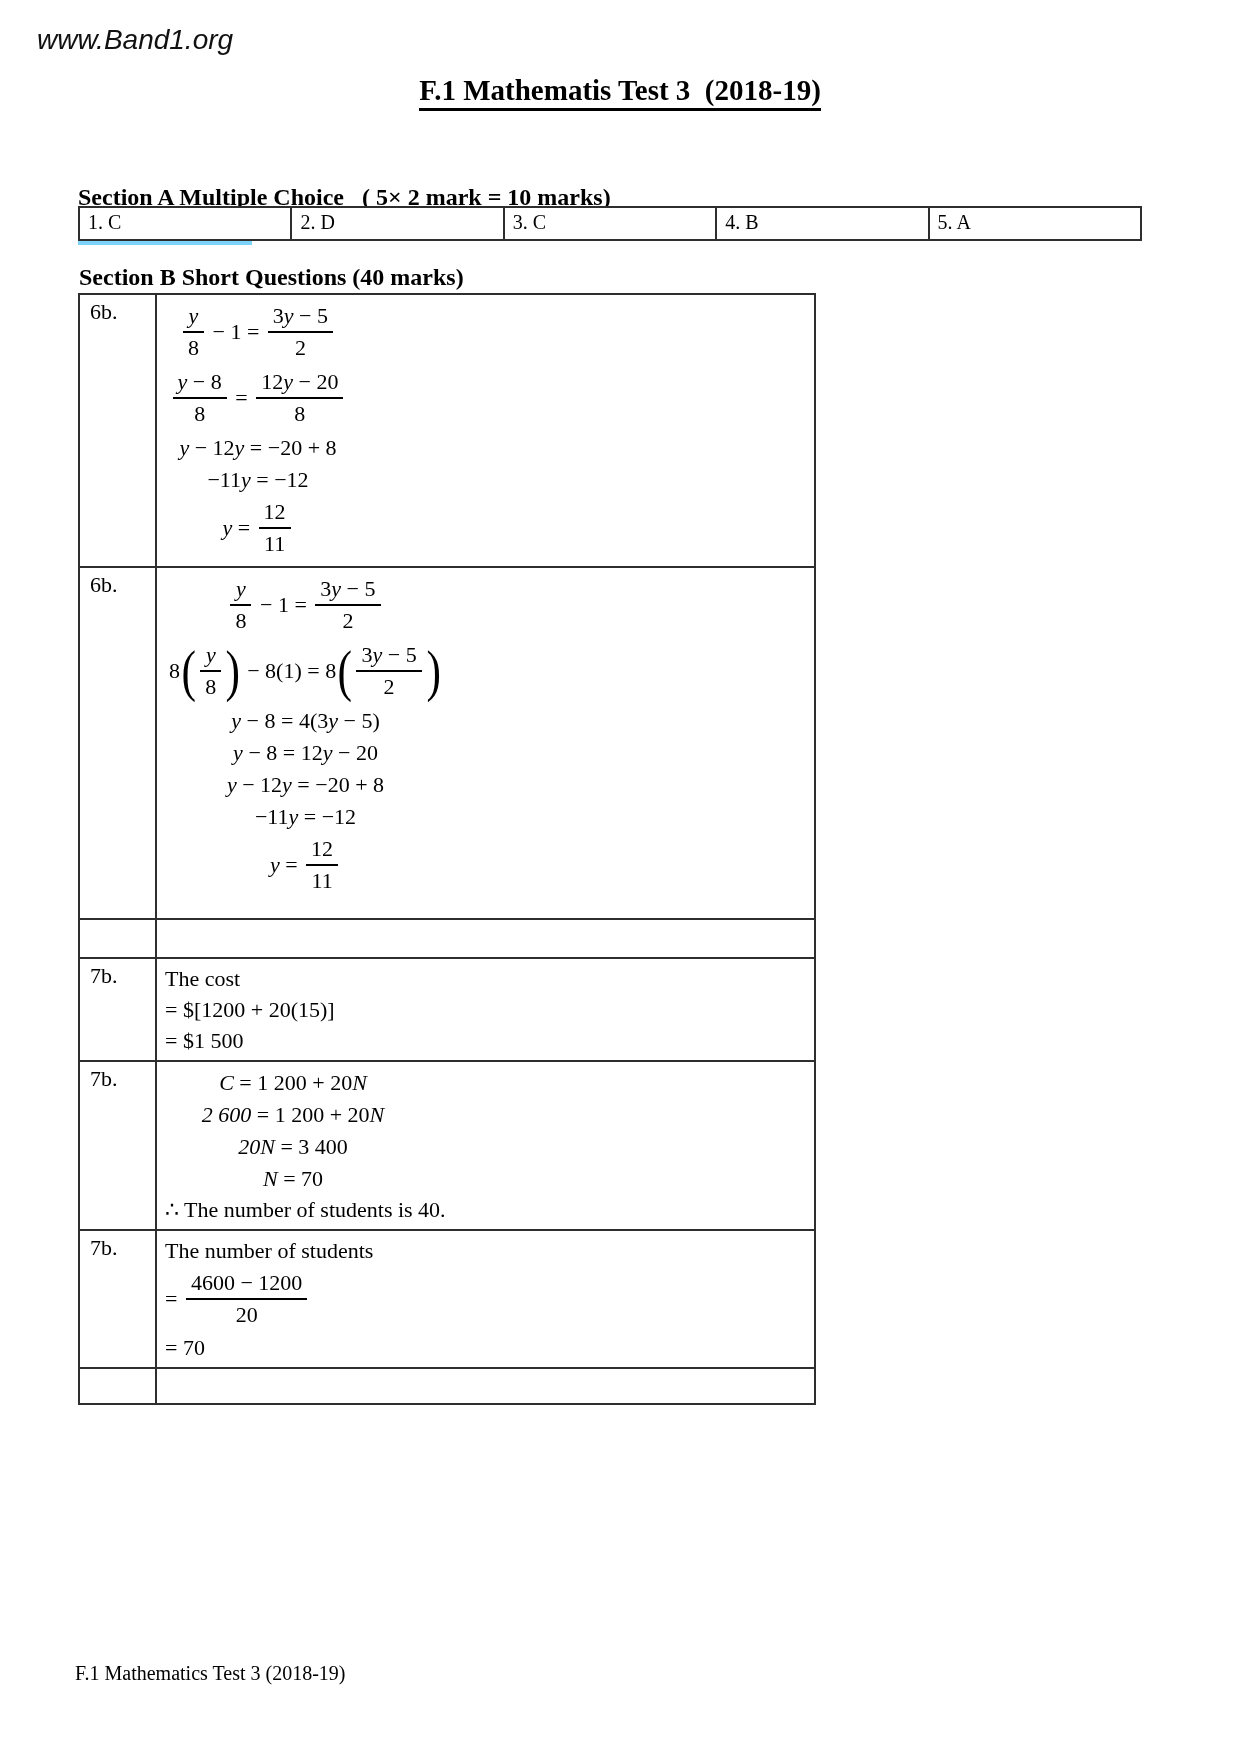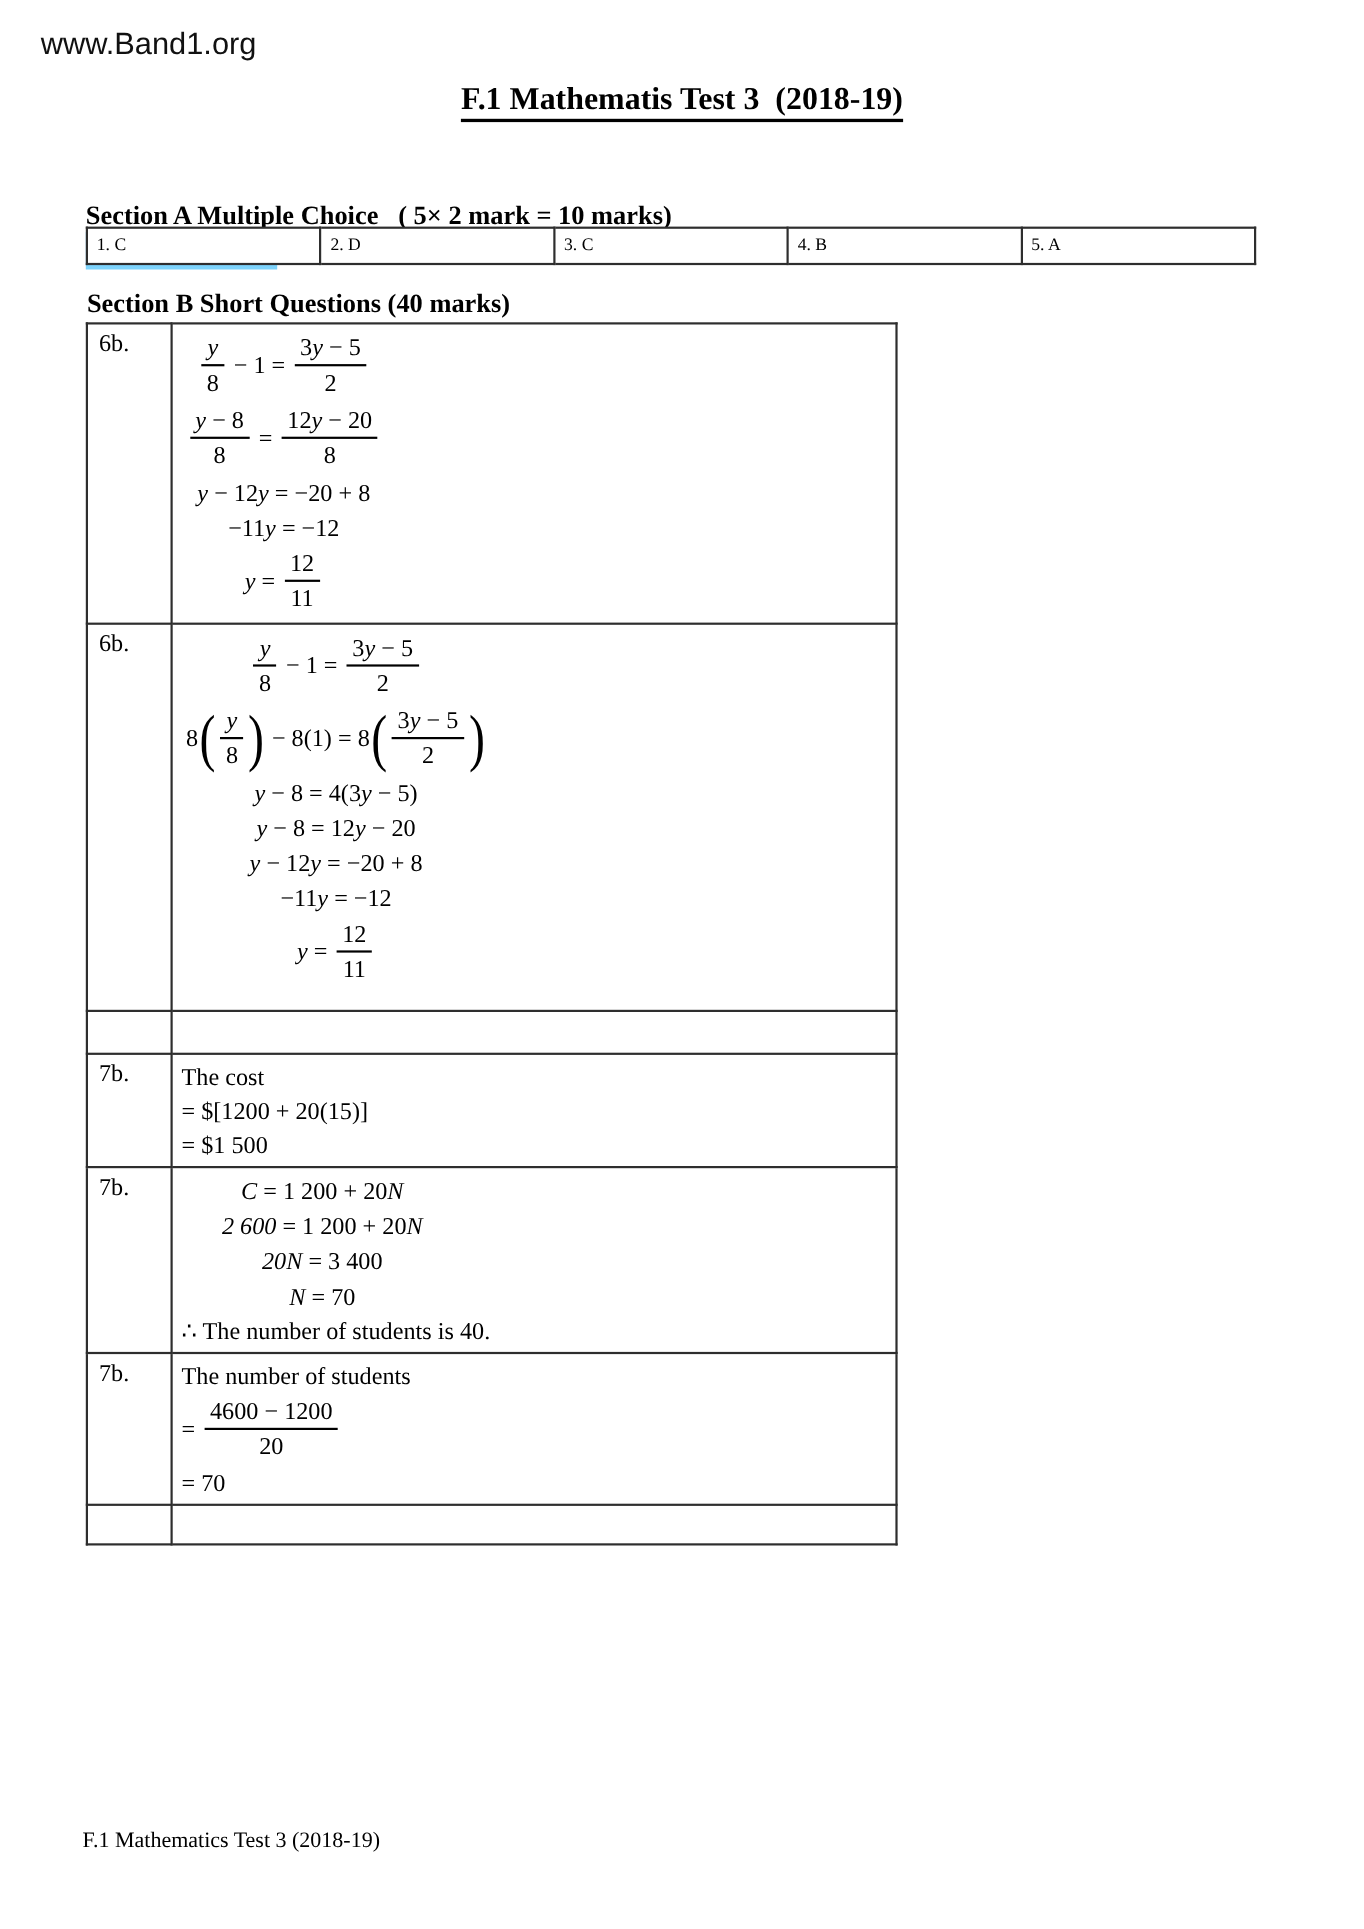--- a/index.html
+++ b/index.html
@@ -4,21 +4,21 @@
 <style>
   html,body {margin:0; padding:0;}
   body {
     width:1240px; height:1754px; background:#ffffff; position:relative;
     font-family:"Liberation Serif", serif; color:#000;
     -webkit-font-smoothing:antialiased;
   }
   
   #site {
     position:absolute; left:37px; top:24px;
-    font-family:"Liberation Sans", sans-serif; font-size:28px; color:#111;
+    font-family:"Liberation Sans", sans-serif; font-size:28px; color:#111;font-style:italic;
   }
   
   #title-wrap {position:absolute; top:50px; left:0; width:100%; text-align:center;}
   #title {
     font-size:29px; font-weight:bold; white-space:pre;
     border-bottom:3px solid #000; padding-bottom:1px; display:inline-block;margin-top:24px;
   }
   
   #secA {
     position:absolute; left:78px; top:182px; width:1064px;
@@ -27,21 +27,21 @@
   #secA-heading {margin:2px 0 0 0; font-size:24px; font-weight:bold; white-space:pre;}
   #total-badge {
     font-size:24px; font-weight:bold; padding:3px 10px 5px 10px; line-height:1.1;
   }
   
   #tableA {
     position:absolute; left:78px; top:206px; width:1064px;
     border-collapse:collapse; table-layout:fixed;
   }
   #tableA td {
-    border:2px solid #2e2e2e; height:29px; font-size:16px;
+    border:2px solid #2e2e2e; height:29px; font-size:20px;
     padding:0 0 2px 8px; vertical-align:middle; background:#fff;
   }
   
   #secB-heading {
     position:absolute; left:75px; top:260px; margin:4px;
     font-size:24px; font-weight:bold; white-space:pre;
   }
   #tableB {
     position:absolute; left:78px; top:293px; width:736px;
     border-collapse:collapse; table-layout:fixed;

